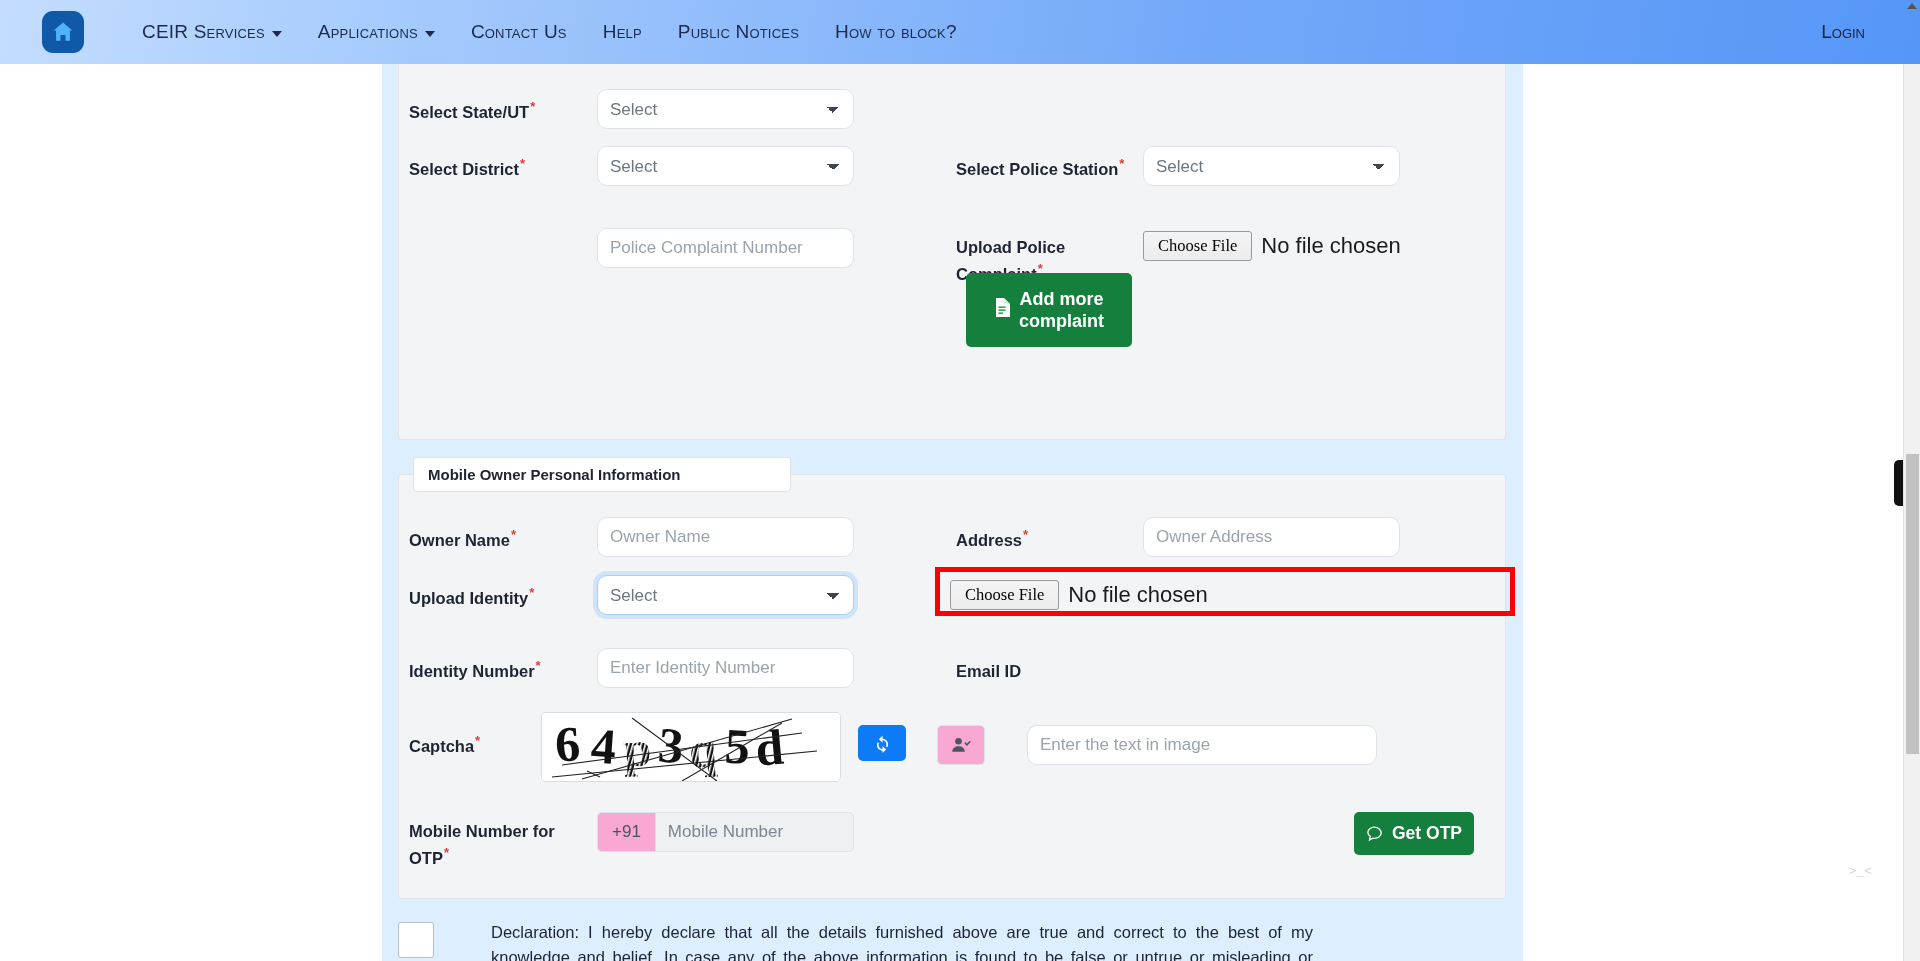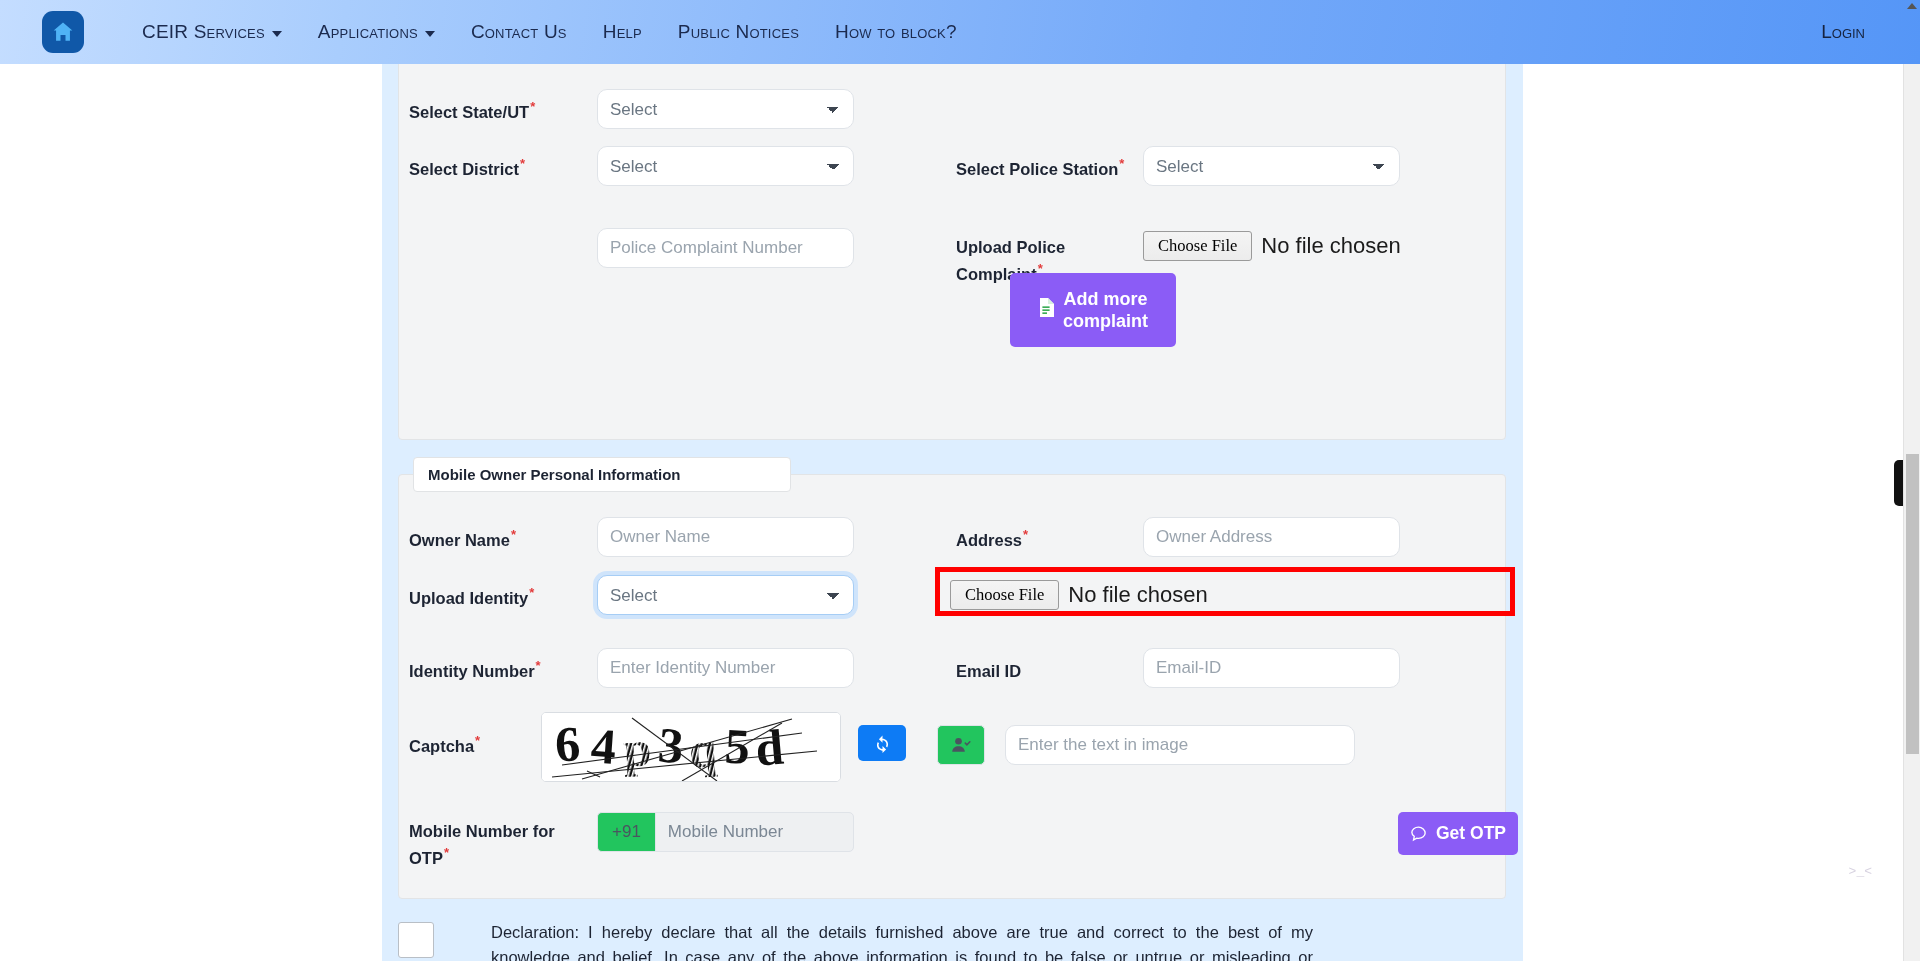--- a/index.html
+++ b/index.html
@@ -178,21 +178,21 @@
 
   .btn {
     border: none; border-radius: 5px;
     font-family: "Liberation Sans", sans-serif;
     font-weight: bold;
     color: #ffffff;
     cursor: pointer;
     display: inline-flex; align-items: center; justify-content: center;
     gap: 9px;
   }
-  .btn-green { background: #8b5cf6; margin-left: 44px; }
+  .btn-green { background: #15803d; }
 
   #add-complaint-btn {
     position: absolute;
     left: 567px; top: 236px;
     width: 166px; height: 74px;
     font-size: 18px;
     line-height: 1.25;
     text-align: center;
     flex-direction: row;
   }
@@ -216,21 +216,21 @@
   }
   #refresh-btn {
     width: 48px; height: 36px;
     background: #0d7bf5;
     border: none; border-radius: 5px;
     display: flex; align-items: center; justify-content: center;
     cursor: pointer;
   }
   .input-group { display: flex; align-items: stretch; }
   .addon {
-    background: #22c55e;
+    background: #f9a8d4;
     border: 1px solid #dfe3e8;
     border-right: none;
     border-radius: 5px 0 0 5px;
     display: flex; align-items: center; justify-content: center;
     color: #4a5560;
     font-size: 17px;
     padding: 0 14px;
     height: 40px;
   }
   .addon-solo {
@@ -431,23 +431,20 @@
 
       <div class="row" style="left:10px; top:173px;">
         <div class="flabel" style="width:190px;"><span>Identity Number</span><span class="req">*</span></div>
       </div>
       <div class="ctrl" style="left:198px; top:173px; width:257px;">
         <input class="fc" type="text" placeholder="Enter Identity Number" style="">
       </div>
 
       <div class="row" style="left:557px; top:173px;">
         <div class="flabel" style="width:170px;"><span>Email ID</span><span class="req"></span></div>
-      </div>
-      <div class="ctrl" style="left:744px; top:173px; width:257px;">
-        <input class="fc" type="text" placeholder="Email-ID" style="">
       </div>
 
       <div class="row" style="left:10px; top:248px;">
         <div class="flabel" style="width:190px;"><span>Captcha</span><span class="req">*</span></div>
       </div>
       <div class="ctrl" style="left:142px; top:237px;">
         <div id="captcha-img">
           <svg width="300" height="70" viewBox="0 0 300 70" aria-hidden="true">
             <defs>
               <pattern id="stripe" width="4" height="4" patternUnits="userSpaceOnUse" patternTransform="rotate(18)">
@@ -488,21 +485,21 @@
         <div class="input-group">
           <span class="addon addon-solo">
             <svg width="20" height="20" viewBox="0 0 24 24" aria-hidden="true">
               <circle cx="9" cy="7.5" r="4" fill="#4a5560"></circle>
               <path d="M1.5 20c0-4.1 3.4-6.5 7.5-6.5s7.5 2.4 7.5 6.5z" fill="#4a5560"></path>
               <path d="M17.2 9.8l1.9 1.9 3.5-3.6" stroke="#4a5560" stroke-width="1.9" fill="none" stroke-linecap="round"></path>
             </svg>
           </span>
         </div>
       </div>
-      <div class="ctrl" style="left:606px; top:250px; width:350px;">
+      <div class="ctrl" style="left:628px; top:250px; width:350px;">
         <input class="fc" type="text" placeholder="Enter the text in image" style="">
       </div>
 
       <div class="row" style="left:10px; top:336px;">
         <div class="flabel" style="width:190px;"><span>Mobile Number for OTP</span><span class="req">*</span></div>
       </div>
       <div class="ctrl" style="left:198px; top:337px; width:257px;">
         <div class="input-group">
           <span class="addon">+91</span>
           <input class="fc disabledish" type="text" placeholder="Mobile Number" style="">

